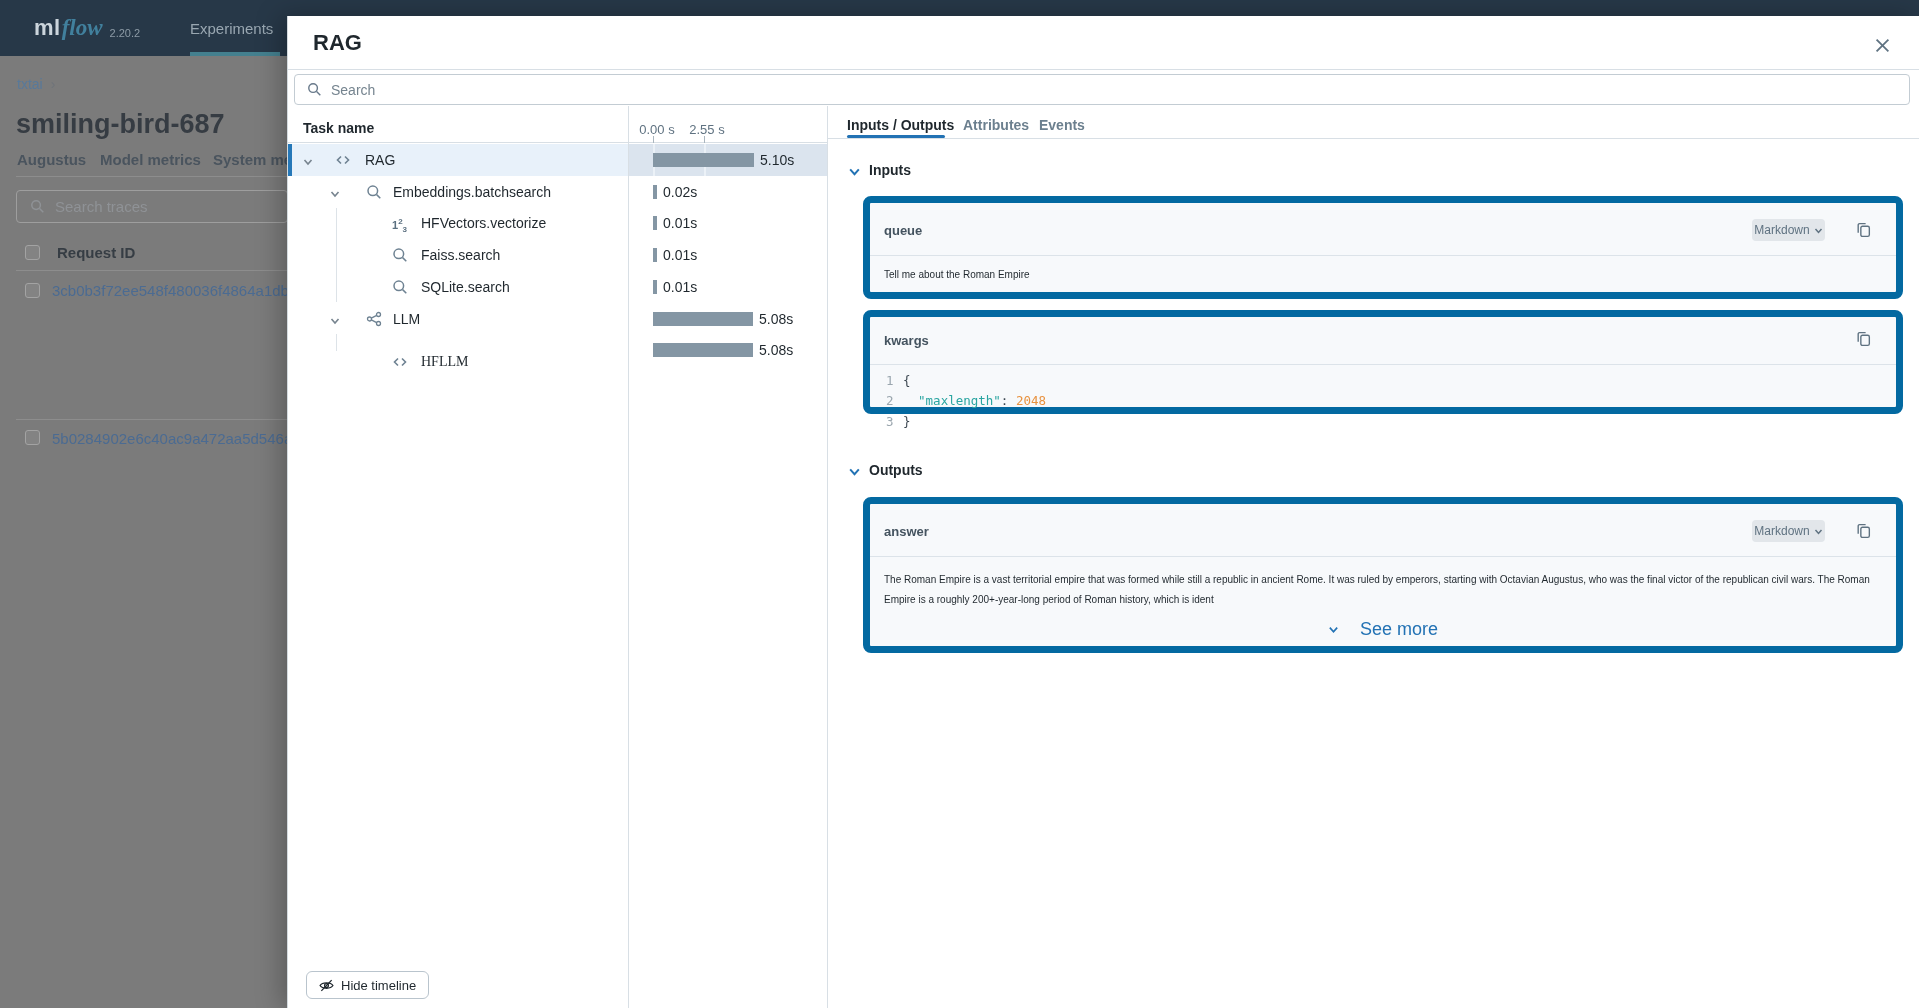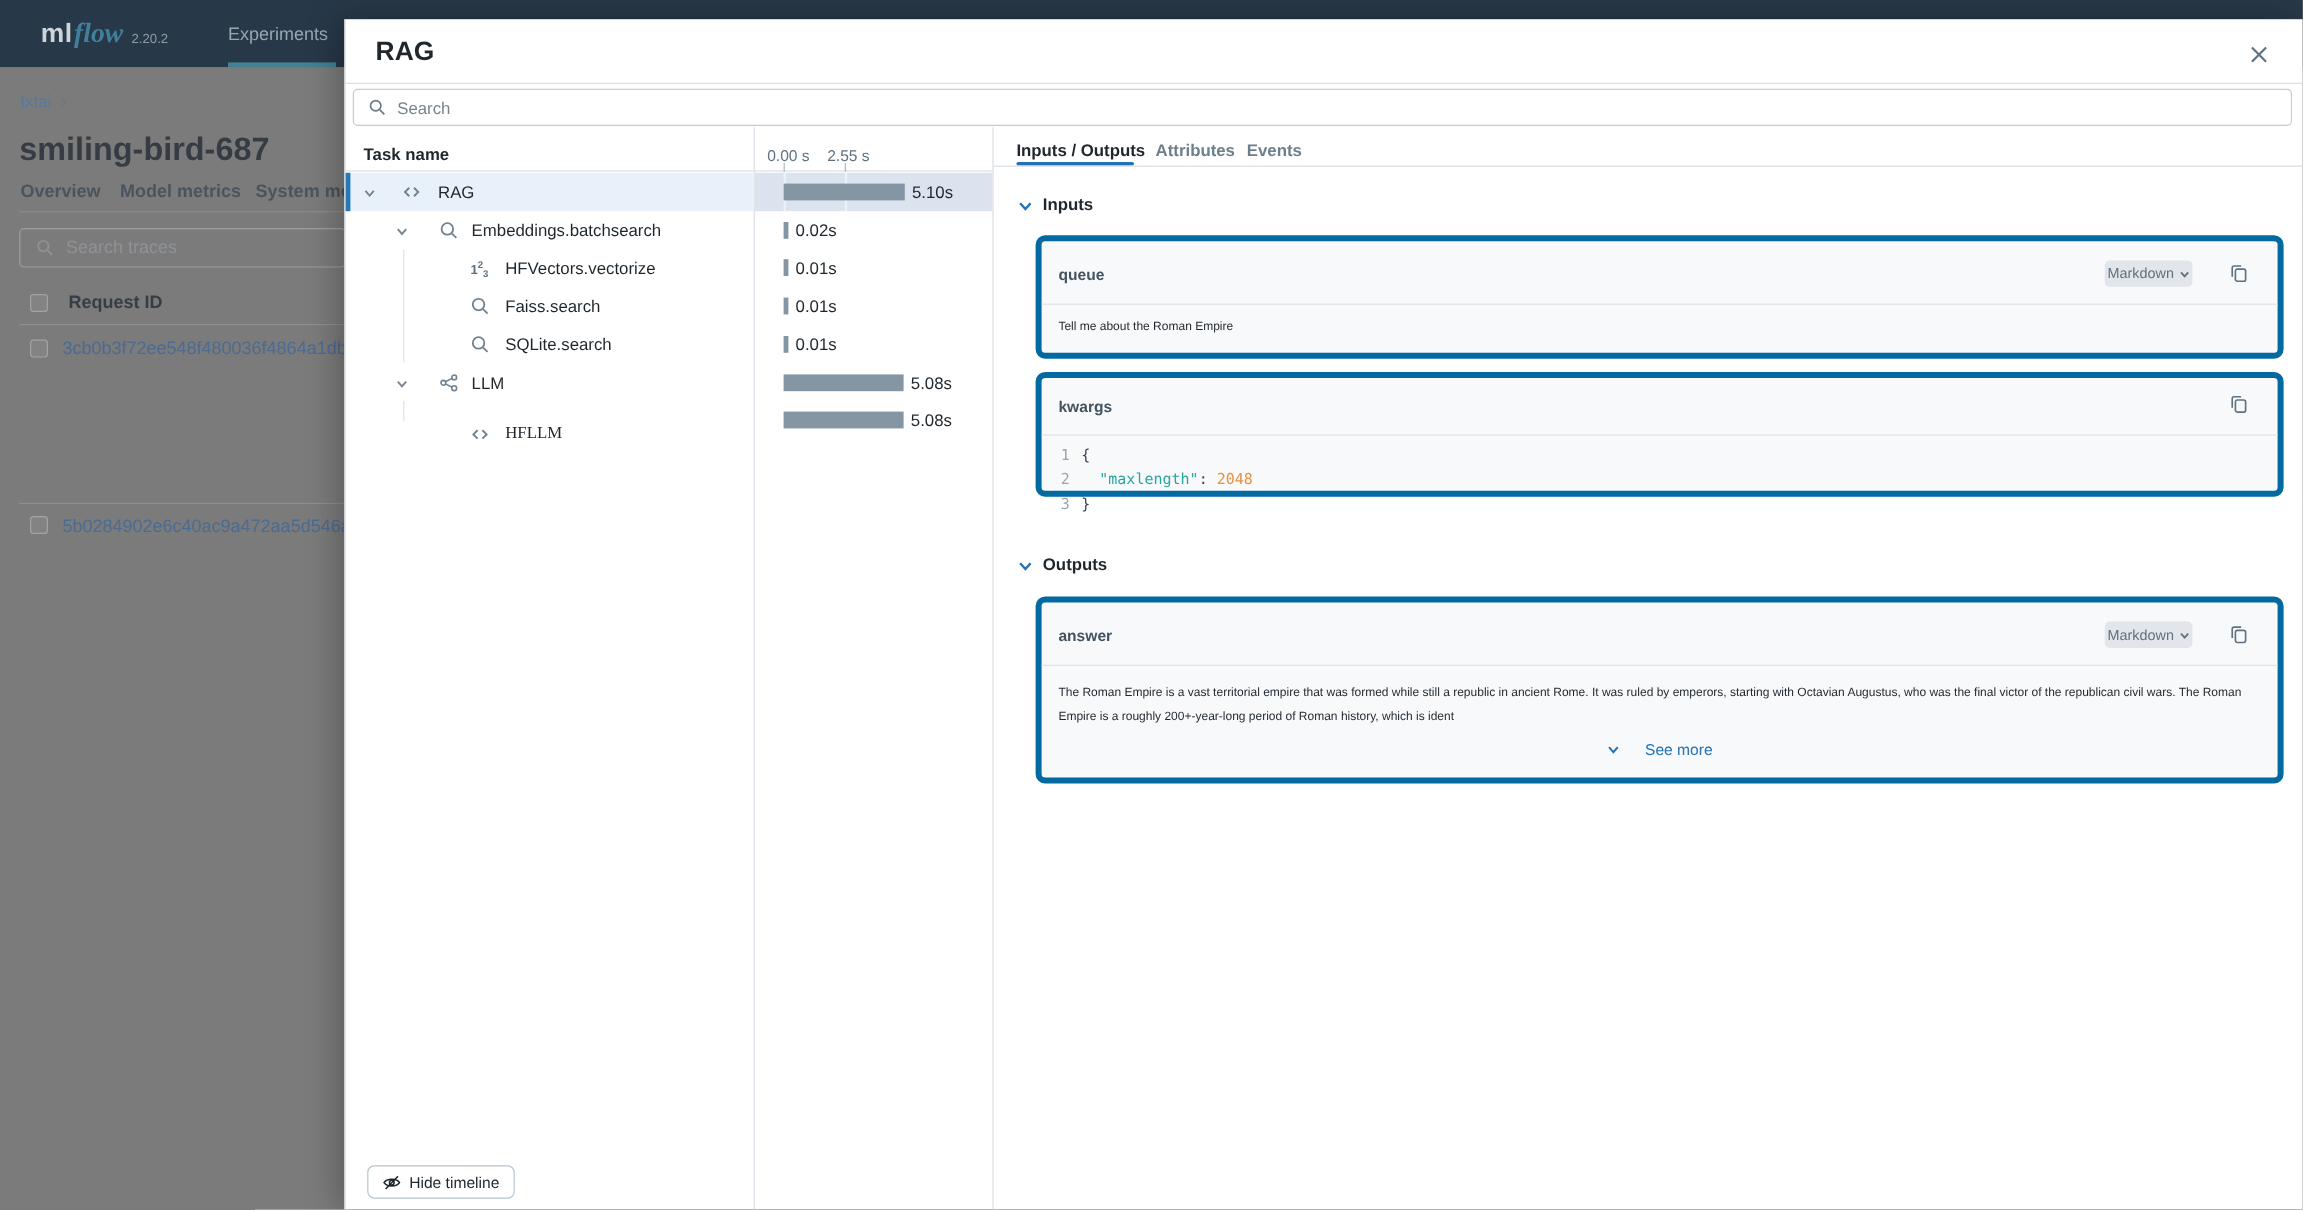--- a/index.html
+++ b/index.html
@@ -64,53 +64,53 @@
   .hide-btn { position:absolute; left:18px; top:955px; height:28px; padding:0 12px; border:1px solid #b9c4cd; border-radius:6px; background:#fff; display:flex; align-items:center; gap:7px; font-size:13px; color:#1f272d; cursor:pointer; }
 
   
   .dtab { position:absolute; top:101px; font-size:14px; font-weight:bold; color:#6b7f8e; cursor:pointer; }
   .dtab.active { color:#1f272d; }
   .dtab-underline { position:absolute; left:559px; top:119px; width:98px; height:3px; background:#2272b4; border-radius:2px; }
   .dtab-line { position:absolute; left:540px; right:0; top:122px; height:1px; background:#d8dfe5; }
   .sec-chevron { position:absolute; left:560px; width:13px; height:13px; }
   .sec-label { position:absolute; left:581px; font-size:14px; font-weight:bold; color:#1f272d; }
 
-  .card { position:absolute; left:575px; width:1040px; background:#f7f9fb; border:5px solid #0369a1; border-radius:8px; }
+  .card { position:absolute; left:575px; width:1040px; background:#f7f9fb; border:7px solid #0369a1; border-radius:8px; }
   .card-label { position:absolute; left:14px; font-size:13px; font-weight:bold; color:#44535f; }
   .card-divider { position:absolute; left:0; right:0; height:1px; background:#dce3e9; }
   .md-btn { position:absolute; right:71px; width:73px; height:22px; background:#e2e6ea; border-radius:4px; display:flex; align-items:center; justify-content:center; gap:4px; font-size:12px; color:#5f7281; cursor:pointer; }
   .copy-btn { position:absolute; right:24px; width:17px; height:17px; cursor:pointer; }
   .card-body-text { position:absolute; left:14px; right:14px; font-size:10px; color:#1f272d; line-height:20px; }
   .code-area { position:absolute; left:0; right:0; font-family:"DejaVu Sans Mono", monospace; font-size:12.5px; line-height:20.4px; color:#3b4650; padding:7px 0 0 16px; }
   .code-line { white-space:pre; }
   .code-num { display:inline-block; width:17px; color:#9aa6ae; }
   .tok-key { color:#2aa5a1; }
   .tok-number { color:#e8923f; }
-  .see-more { position:absolute; left:0; right:0; display:flex; align-items:center; justify-content:center; gap:21px; font-size:13px; color:#2272b4; cursor:pointer; }
+  .see-more { position:absolute; left:0; right:0; display:flex; align-items:center; justify-content:center; gap:21px; font-size:18px; color:#2272b4; cursor:pointer; }
 </style>
 </head>
 <body>
 
 <div class="navbar">
   <div class="logo">
     <span class="logo-ml">ml</span>
       <span class="logo-flow">flow</span>
     <span class="logo-ver">2.20.2</span>
   </div>
   <div class="nav-item">Experiments</div>
   <div class="nav-underline"></div>
 </div>
 
 <div class="page">
   <div class="crumb">
     <span>txtai</span><span class="crumb-sep">›</span>
   </div>
   <div class="bg-title">smiling-bird-687</div>
   <div class="bg-tabs">
-    <span class="bg-tab" style="left:17px">Overview</span>
+    <span class="bg-tab" style="left:17px">Augustus</span>
     <span class="bg-tab" style="left:100px">Model metrics</span>
     <span class="bg-tab" style="left:213px">System metrics</span>
   </div>
   <div class="bg-tabline"></div>
   <div class="bg-search">
     <svg width="15" height="15" viewBox="0 0 16 16">
         <circle cx="6.5" cy="6.5" r="4.6" fill="none" stroke="#8f9296" stroke-width="1.6"></circle>
         <line x1="10.2" y1="10.2" x2="14.2" y2="14.2" stroke="#8f9296" stroke-width="1.6"></line>
       </svg>
     <input type="text" placeholder="Search traces" style="">

